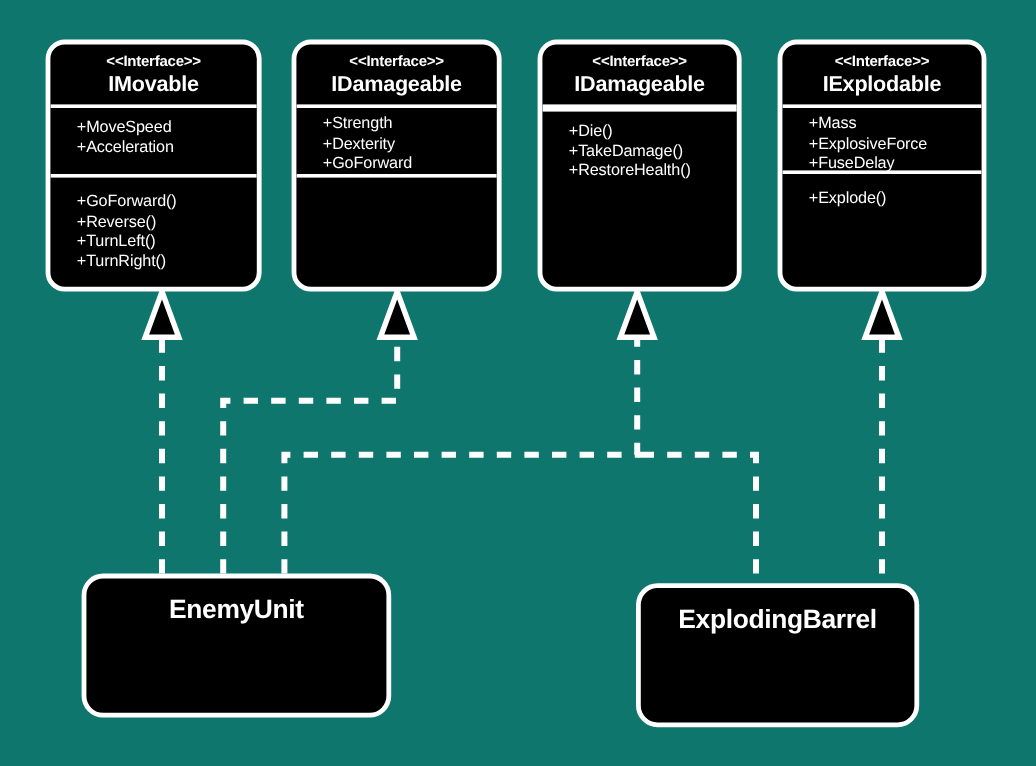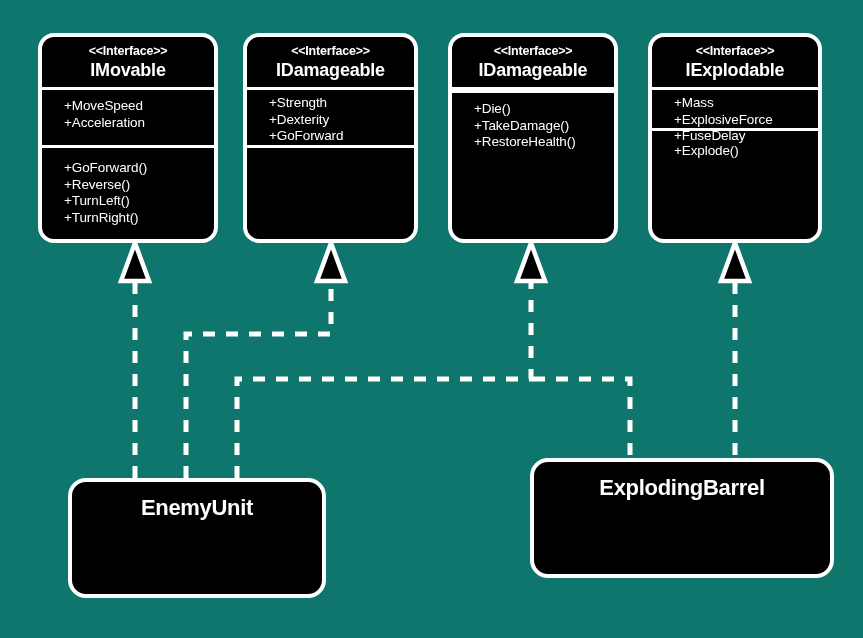--- a/index.html
+++ b/index.html
@@ -183,32 +183,32 @@
       <span class="member">+RestoreHealth()</span>
     </div>
   </div>
 
   <div class="uml-box" style="left:648px; top:33px; width:174px; height:210px;">
     <div class="box-header">
       <span class="stereotype">&lt;&lt;Interface&gt;&gt;</span>
       <span class="box-title">IExplodable</span>
     </div>
     <div class="divider"></div>
-    <div class="compartment" style="height:38px; padding-top:5px;">
+    <div class="compartment" style="height:52px; padding-top:5px;">
       <span class="member">+Mass</span>
       <span class="member">+ExplosiveForce</span>
       <span class="member">+FuseDelay</span>
     </div>
     <div class="divider"></div>
     <div class="compartment" style="padding-top:12px;">
       <span class="member">+Explode()</span>
     </div>
   </div>
 
   <div class="class-box" style="left:68px; top:478px; width:258px; height:120px;">
     <span class="class-title">EnemyUnit</span>
   </div>
 
-  <div class="class-box" style="left:530px; top:458px; width:304px; height:120px;">
+  <div class="class-box" style="left:530px; top:486px; width:236px; height:120px;">
     <span class="class-title">ExplodingBarrel</span>
   </div>
 
 </div>
 
 </body></html>

